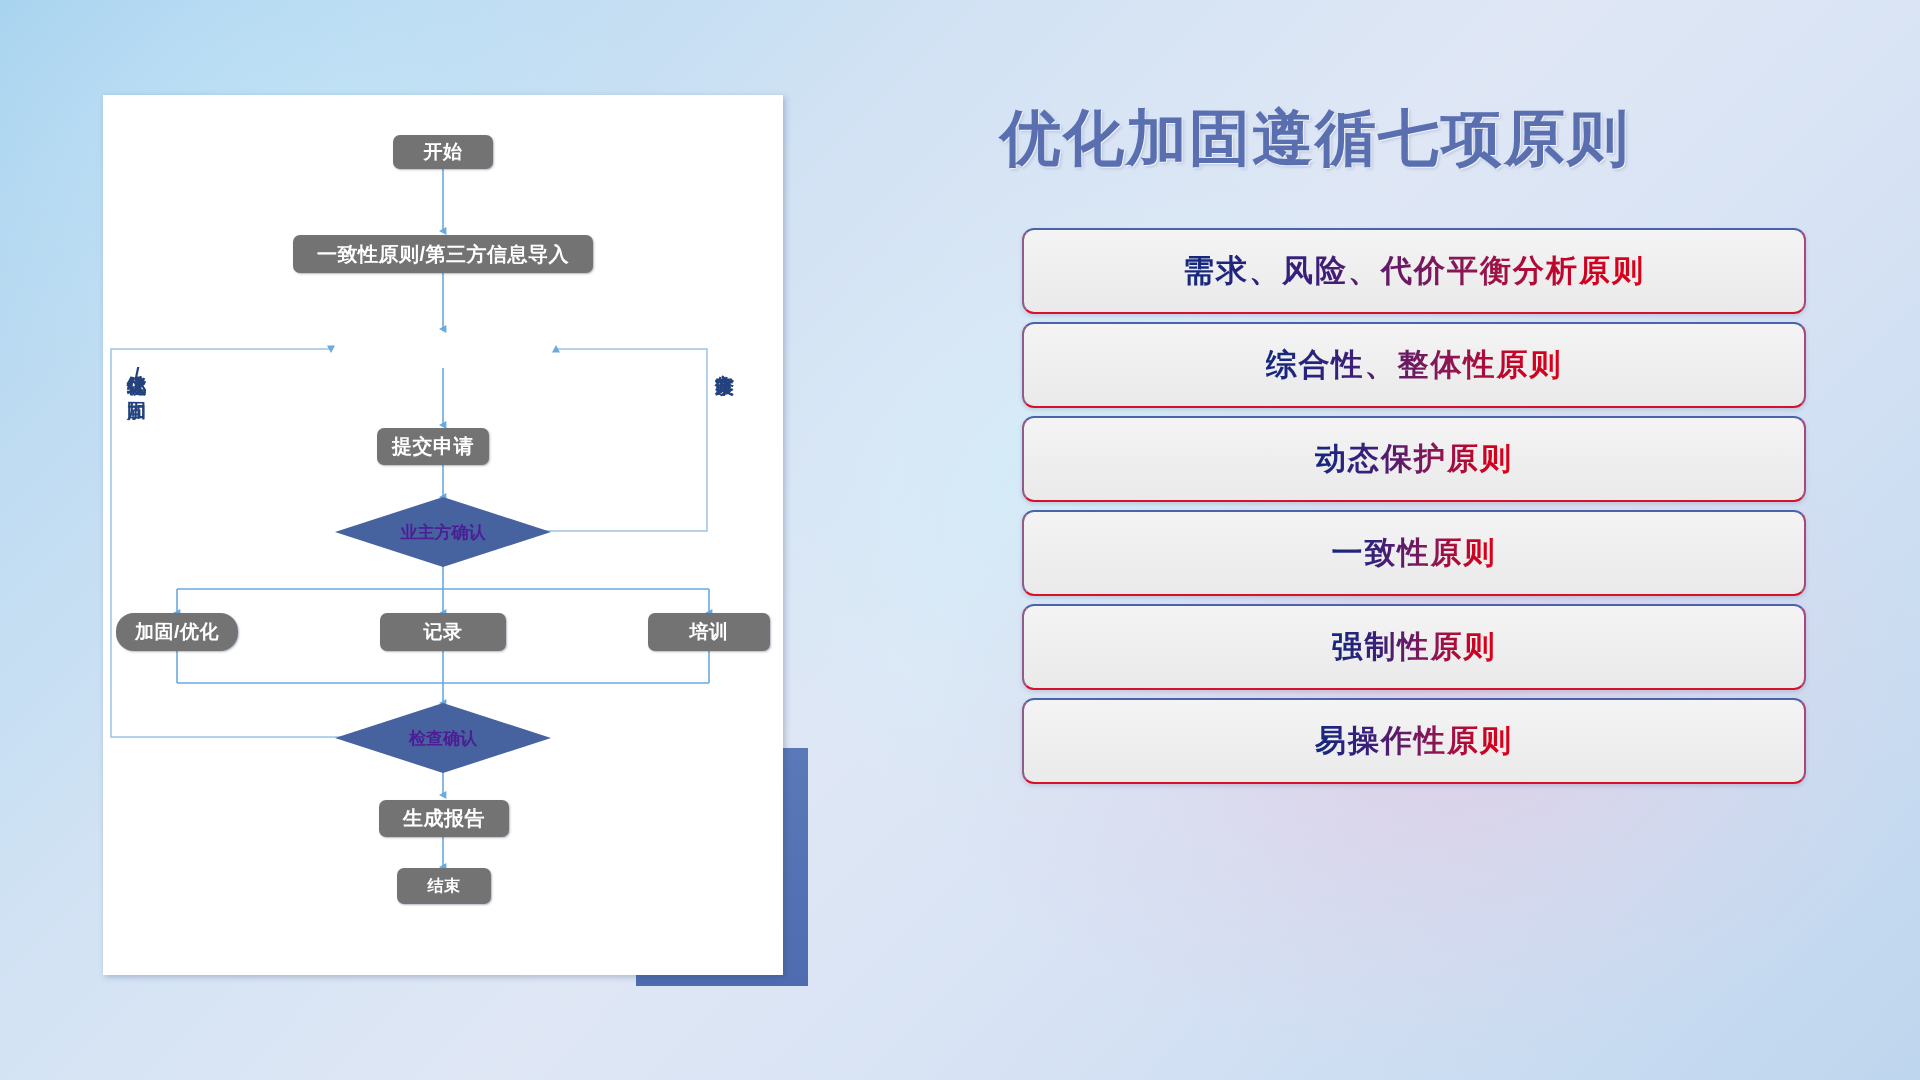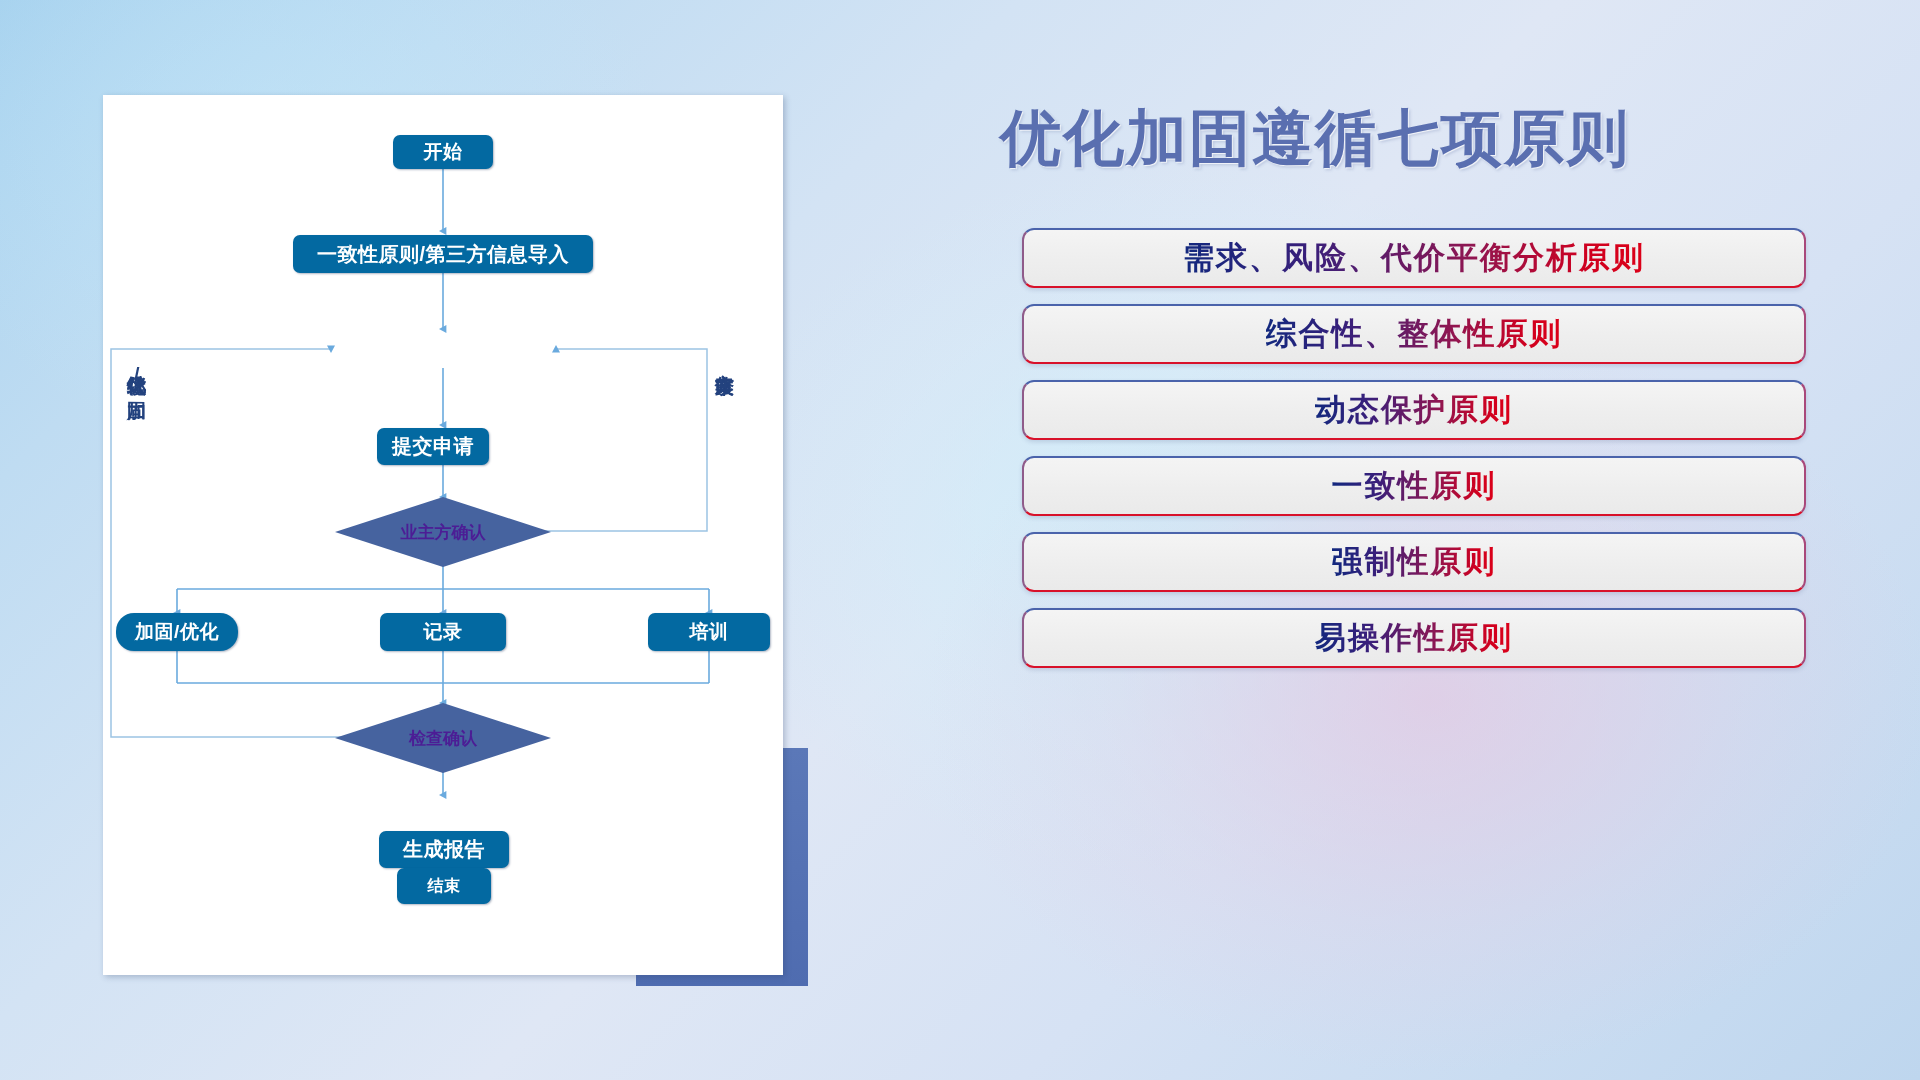--- a/index.html
+++ b/index.html
@@ -52,21 +52,21 @@
 
   .flow {
     position: absolute;
     left: 0; top: 0;
     width: 680px; height: 880px;
   }
 
   
   .node {
     position: absolute;
-    background: #0369a1;
+    background: #737373;
     border-radius: 7px;
     color: #ffffff;
     font-weight: bold;
     display: flex;
     align-items: center;
     justify-content: center;
     box-shadow: 1px 1px 2px rgba(30,50,90,0.35);
     white-space: nowrap;
     letter-spacing: 0.5px;
     box-sizing: border-box;
@@ -126,22 +126,22 @@
 
   #principles-list {
     position: absolute;
     left: 22px;
     top: 228px;
     width: 784px;
   }
 
   .principle {
     position: relative;
-    height: 60px;
-    margin-bottom: 16px;
+    height: 86px;
+    margin-bottom: 8px;
     border-radius: 12px;
     background: linear-gradient(180deg, #f4f4f4 0%, #eeeeee 55%, #eaeaea 100%);
     border-top: 2px solid #4a63ab;
     border-left: 2px solid #8f5b8a;
     border-right: 2px solid #a8487a;
     border-bottom: 2px solid #d8112a;
     display: flex;
     align-items: center;
     justify-content: center;
     box-sizing: border-box;
@@ -240,21 +240,21 @@
 
       <div class="node" style="left:545px; top:518px; width:122px; height:38px; font-size:19px;">
         <span>培训</span>
       </div>
 
       <div class="diamond-wrap" style="left:232px; top:608px; width:216px; height:70px;">
         <div class="diamond-shape"></div>
         <span class="diamond-label" style="font-size:17px;">检查确认</span>
       </div>
 
-      <div class="node" style="left:276px; top:736px; width:130px; height:37px; font-size:20px;">
+      <div class="node" style="left:276px; top:705px; width:130px; height:37px; font-size:20px;">
         <span>生成报告</span>
       </div>
 
       <div class="node" style="left:294px; top:773px; width:94px; height:36px; font-size:16px;">
         <span>结束</span>
       </div>
 
       <div class="vlabel" style="left:24px; top:264px; font-size:19px;">继续优化/加固</div>
 
       <div class="vlabel" style="left:612px; top:264px; font-size:19px;">方案修改</div>

